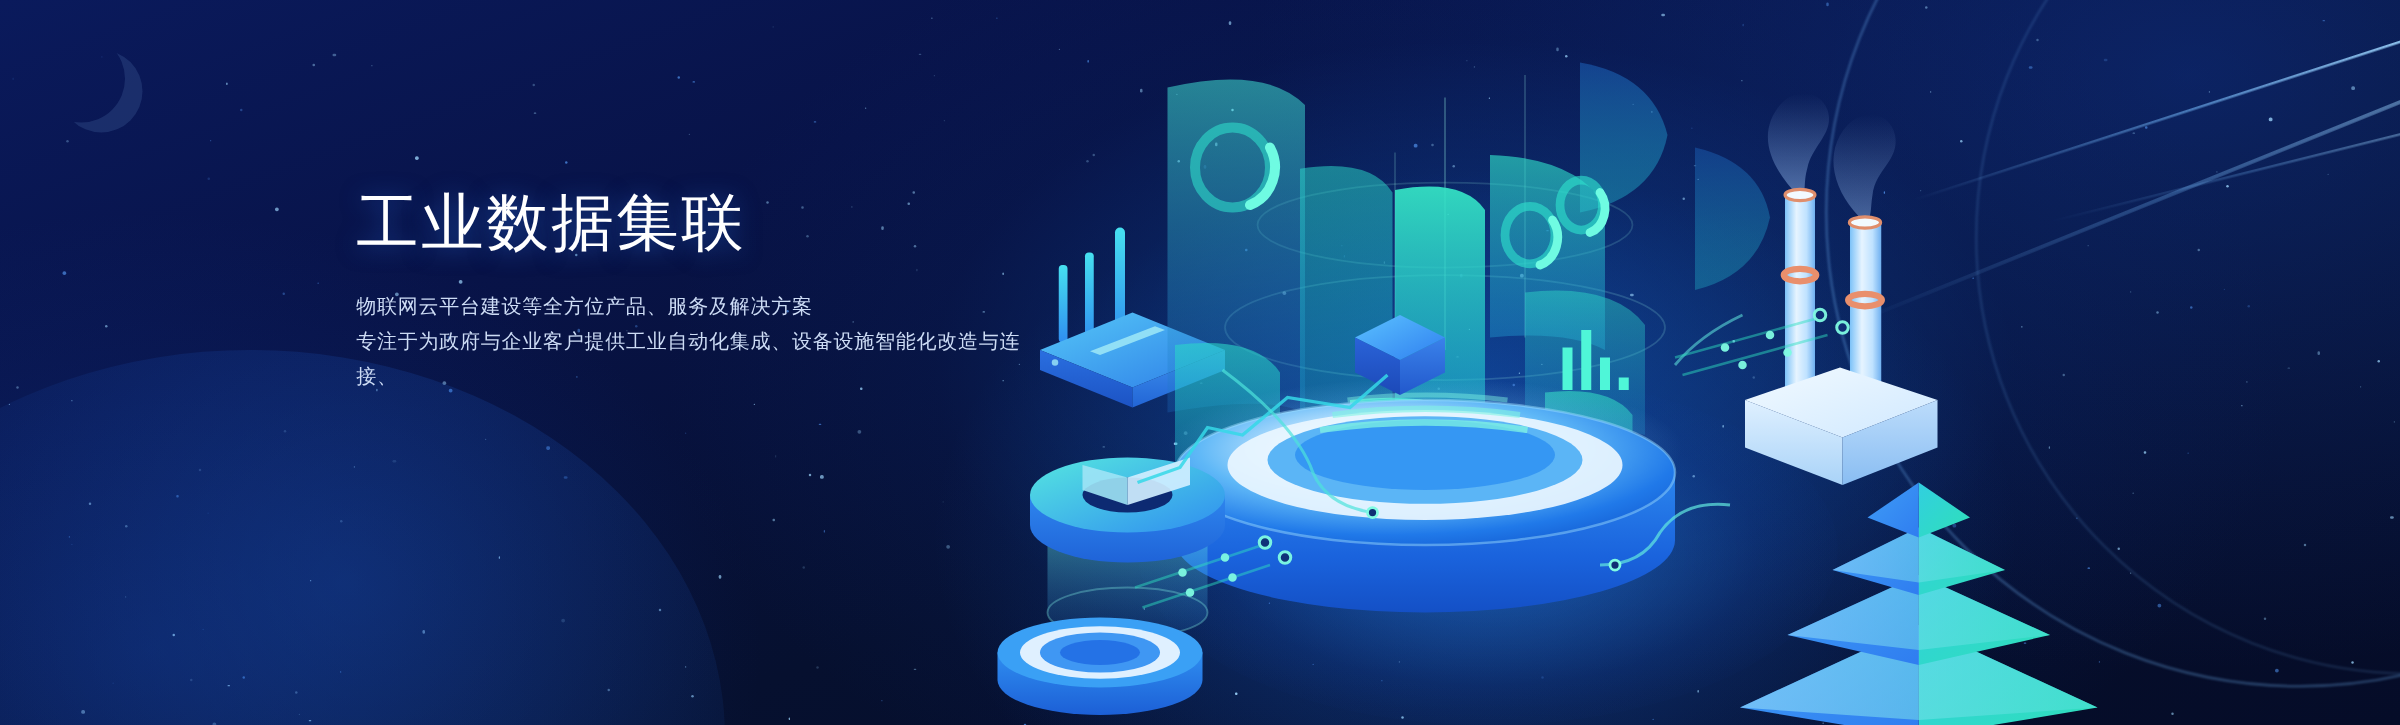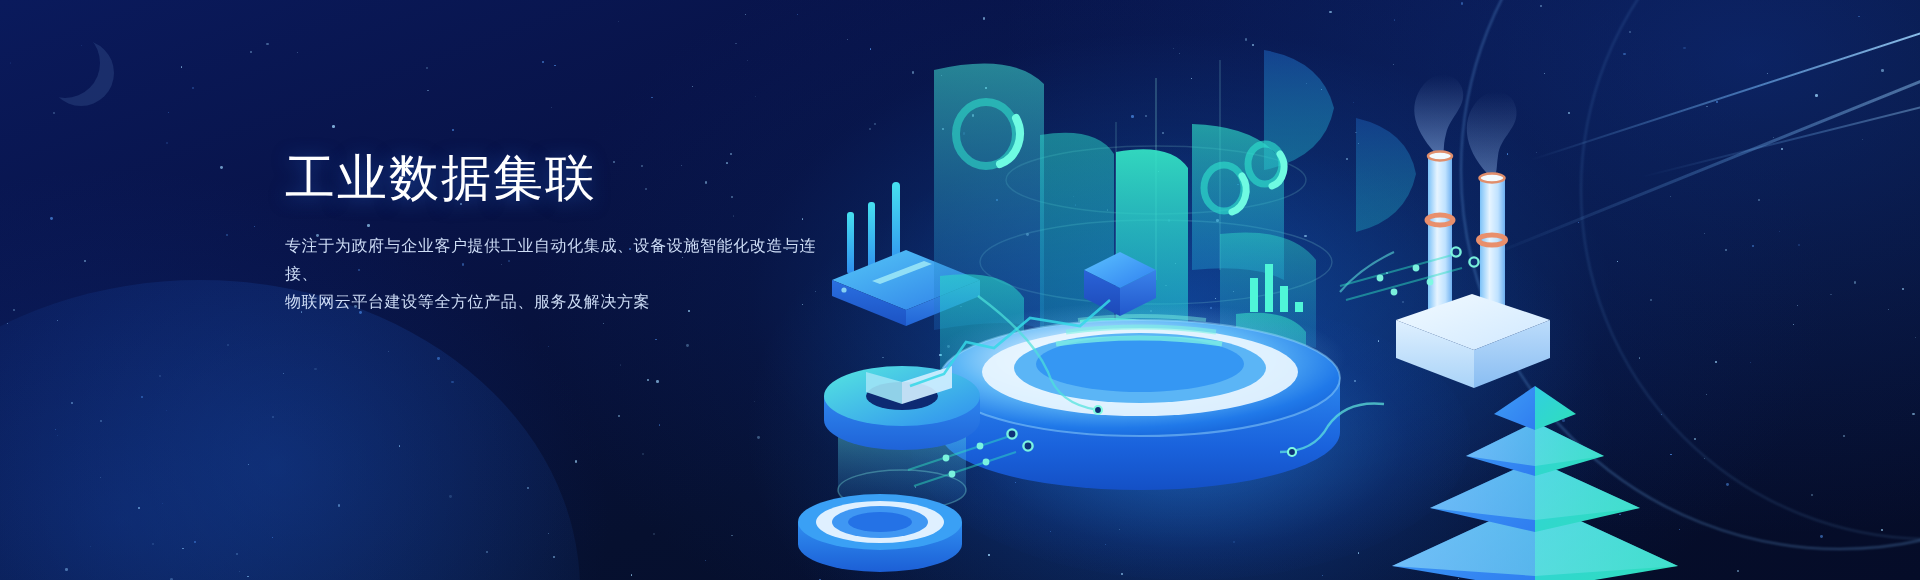--- a/index.html
+++ b/index.html
@@ -323,22 +323,22 @@
     <div class="streak" style="right:-10px;top:104px;width:300px;transform:rotate(-14deg);opacity:.45;"></div>
     <div class="arcglow" style="right:-300px;top:-210px;width:760px;height:760px;"></div>
     <div class="arcglow" style="right:-360px;top:-160px;width:700px;height:700px;opacity:.5;"></div>
   </div>
   <div class="abs" style="left:-180px;bottom:-320px;width:760px;height:620px;border-radius:50%;
         background:radial-gradient(ellipse at 60% 30%, rgba(30,96,210,.30), rgba(8,20,70,0) 70%);"></div>
 
   <div class="copy">
     <div class="h1">工业数据集联</div>
     <div class="sub">
+      <div>物联网云平台建设等全方位产品、服务及解决方案</div>
       <div>专注于为政府与企业客户提供工业自动化集成、设备设施智能化改造与连接、</div>
-      <div>物联网云平台建设等全方位产品、服务及解决方案</div>
     </div>
   </div>
 
   <div class="illus">
 
     <div class="abs" style="left:130px;top:300px;width:560px;height:280px;border-radius:50%;
       background:radial-gradient(ellipse at 50% 50%, rgba(46,140,240,.40) 0%, rgba(20,70,180,.10) 55%, rgba(0,0,0,0) 75%);"></div>
 
     <div class="abs" style="left:40px;top:180px;width:190px;height:140px;">
       <svg width="190" height="140" viewBox="0 0 190 140">

